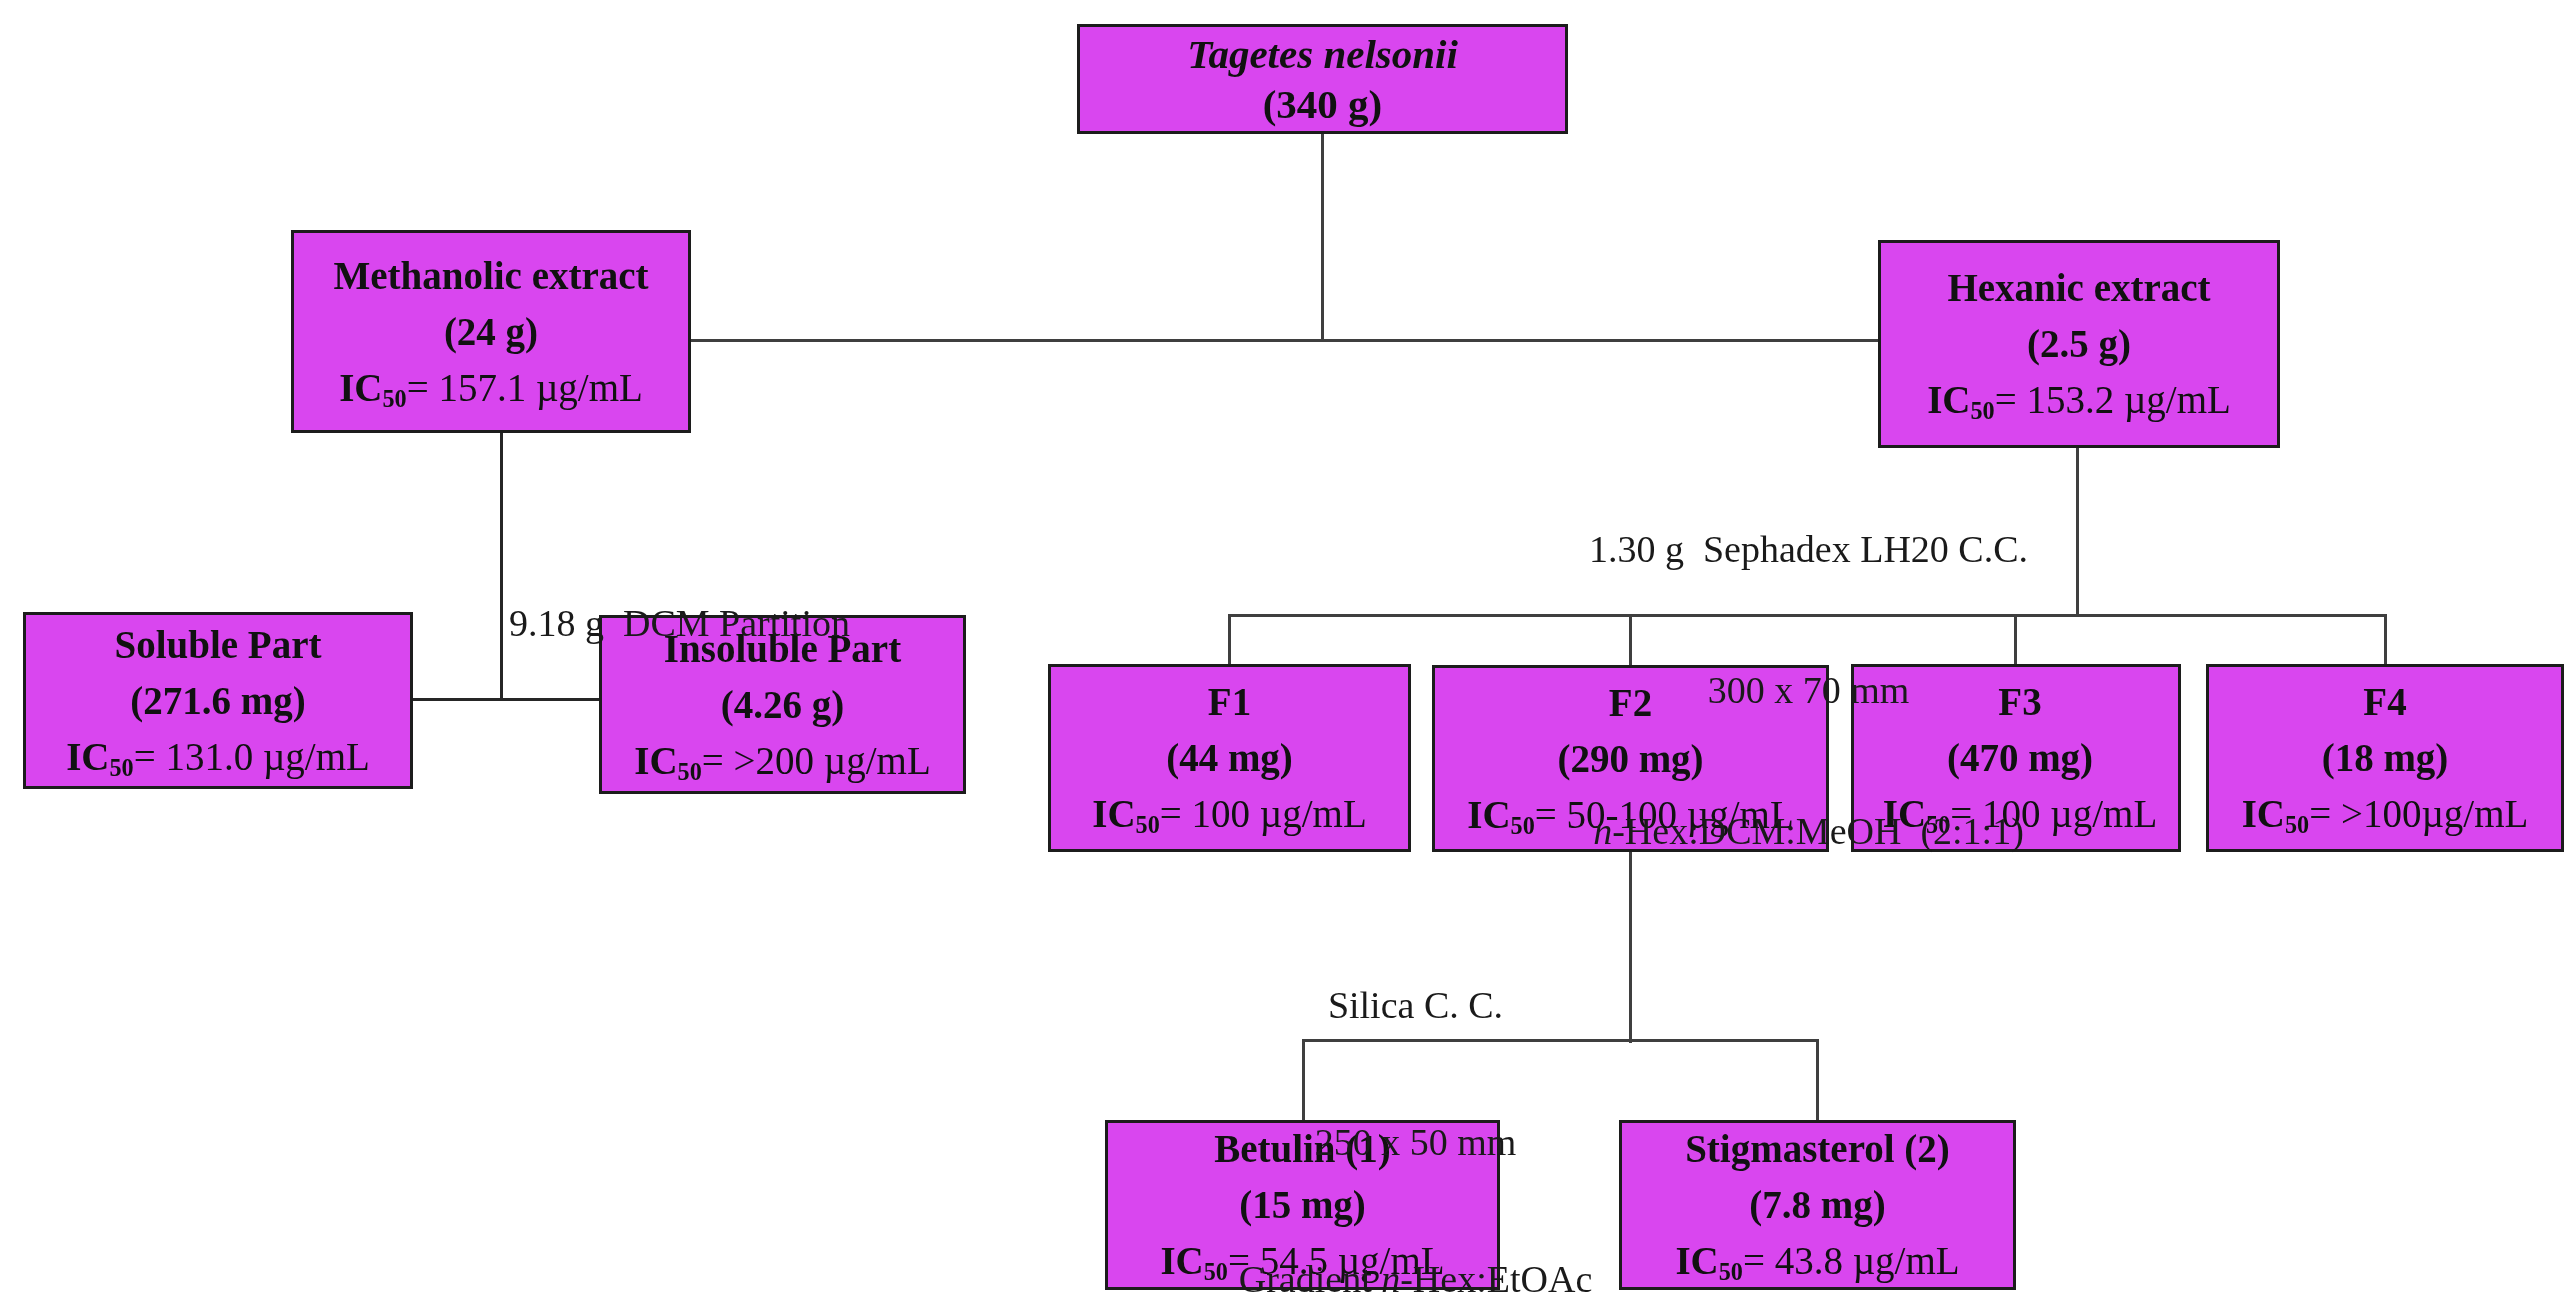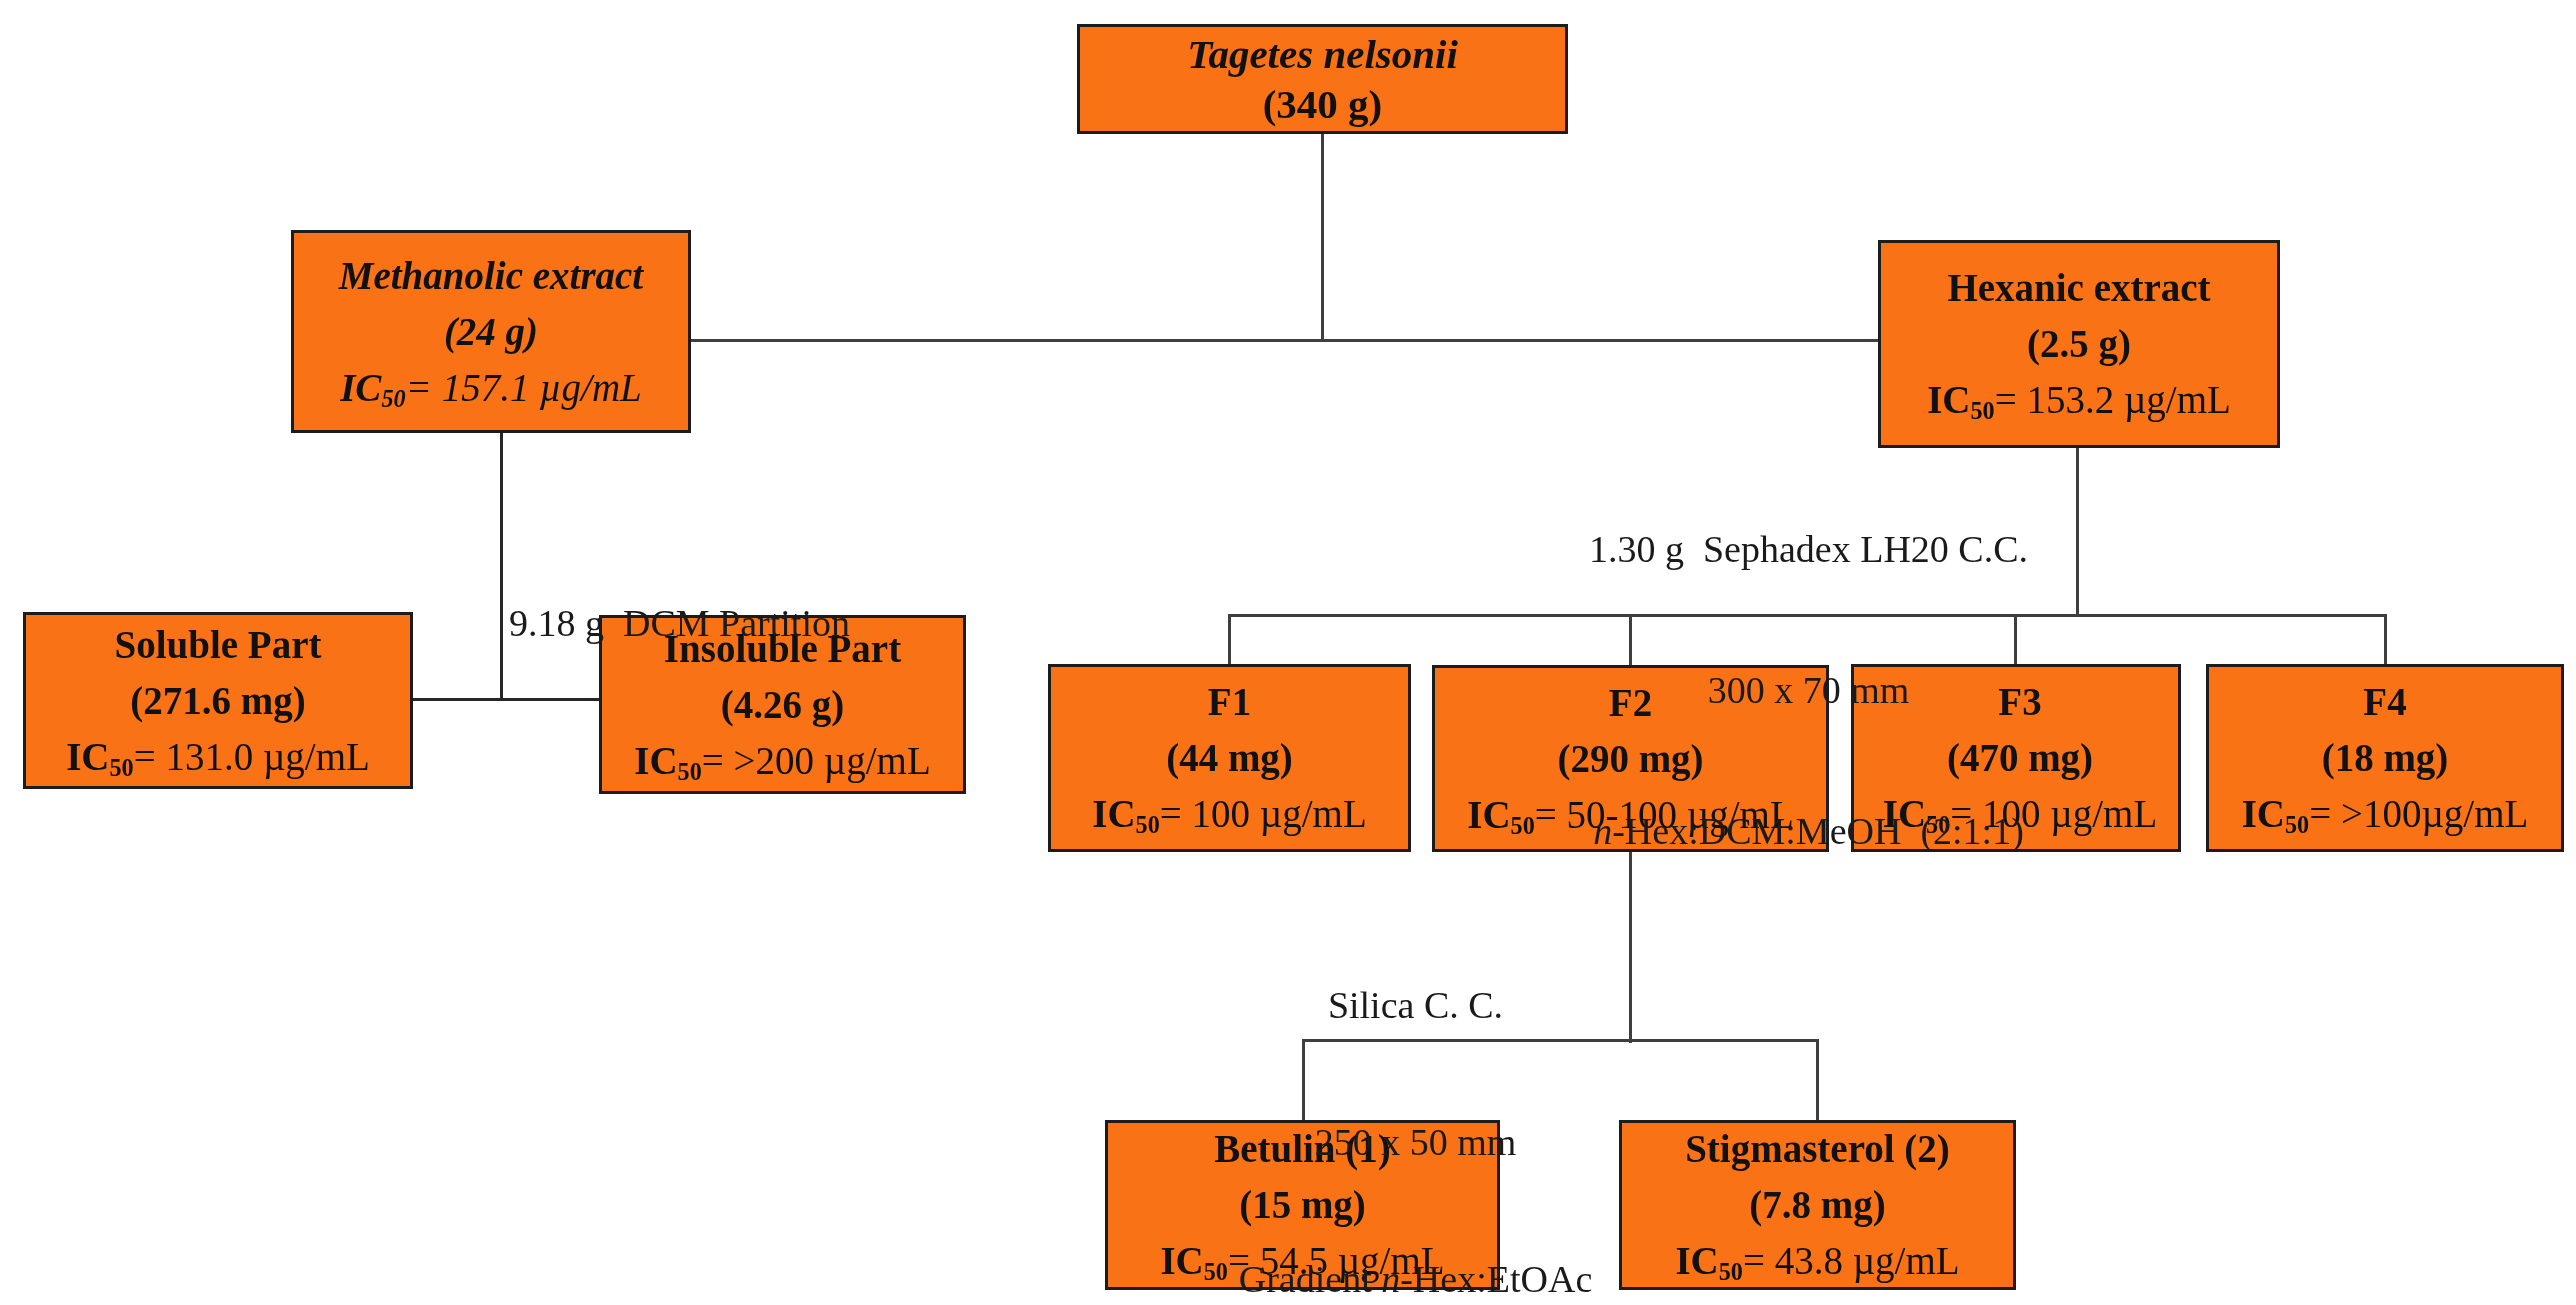--- a/index.html
+++ b/index.html
@@ -10,21 +10,21 @@
     background: #ffffff;
     font-family: "Liberation Serif", "DejaVu Serif", serif;
     color: #111111;
   }
 
   
   .node {
     position: absolute;
     box-sizing: border-box;
     border: 3.4px solid #1c1c1c;
-    background: #f97316;
+    background: #d946ef;
     display: flex;
     flex-direction: column;
     justify-content: center;
     align-items: center;
     text-align: center;
     z-index: 2;
   }
   .node .t {
     font-size: 39px;
     font-weight: bold;
@@ -43,21 +43,21 @@
     font-size: 0.62em;
     line-height: 0;
     vertical-align: -0.25em;
   }
   .node .ic .icv { font-weight: normal; margin-top: 31px; }
 
   .root-box .t { font-size: 41px; line-height: 50px; }
 
   
   #n-root         { left: 1077px; top:   24px; width: 491px; height: 110px; }
-  #n-methanolic   { left:  291px; top:  230px; width: 400px; height: 203px; font-style: italic; }
+  #n-methanolic   { left:  291px; top:  230px; width: 400px; height: 203px; }
   #n-hexanic      { left: 1878px; top:  240px; width: 402px; height: 208px; }
   #n-soluble      { left:   23px; top:  612px; width: 390px; height: 177px; }
   #n-insoluble    { left:  599px; top:  615px; width: 367px; height: 179px; }
   #n-f1           { left: 1048px; top:  664px; width: 363px; height: 188px; }
   #n-f2           { left: 1432px; top:  665px; width: 397px; height: 187px; }
   #n-f3           { left: 1851px; top:  664px; width: 330px; height: 188px; padding-left: 8px; }
   #n-f4           { left: 2206px; top:  664px; width: 358px; height: 188px; }
   #n-betulin      { left: 1105px; top: 1120px; width: 395px; height: 170px; }
   #n-stigmasterol { left: 1619px; top: 1120px; width: 397px; height: 170px; }
 

